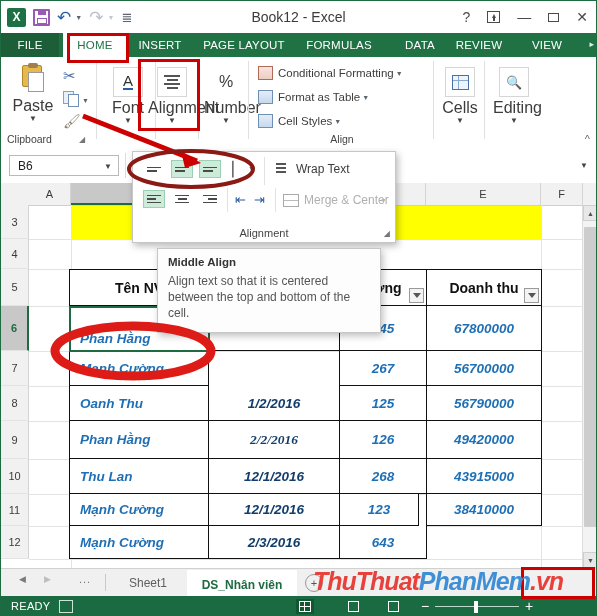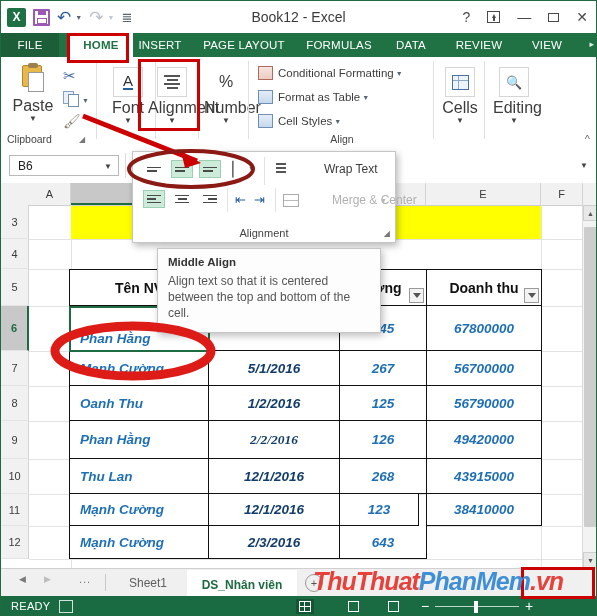--- a/index.html
+++ b/index.html
@@ -125,21 +125,21 @@
   .vsb-thumb{position:absolute;left:1px;top:22px;width:13px;height:300px;background:#cdcdcd;border-radius:1px;}
 
   
   .flyout{position:absolute;left:131px;top:150px;width:262px;height:90px;background:#ffffff;
           border:1px solid #c6c6c6;box-shadow:2px 3px 7px rgba(0,0,0,.28);z-index:40;}
   .al-btn{position:absolute;width:22px;height:18px;display:flex;align-items:center;justify-content:center;}
   .al-btn.on{background:#cdebd9;border:1px solid #9ccfb4;box-sizing:border-box;}
   .alstk{width:14px;}
   .alstk i{display:block;height:1.5px;background:#4a4a4a;margin:2px 0;}
   .fly-sep{position:absolute;width:1px;background:#e2e2e2;}
-  .fly-txt{position:absolute;font-size:12px;color:#3c3c3c;white-space:nowrap;margin-left:28px;}
+  .fly-txt{position:absolute;font-size:12px;color:#3c3c3c;white-space:nowrap;}
   .fly-txt.dis{color:#b0b0b0;}
   .fly-label{position:absolute;left:0;bottom:3px;width:100%;text-align:center;font-size:11px;color:#444;}
   .fly-launch{position:absolute;right:5px;bottom:4px;font-size:8px;color:#777;}
   .wrap-ico{width:16px;height:14px;position:relative;display:inline-block;}
   .wrap-ico:before{content:"";position:absolute;left:0;top:1px;width:10px;height:1.5px;background:#555;box-shadow:0 4px 0 #555,0 8px 0 #555;}
   .merge-ico{width:16px;height:13px;border:1px solid #aaa;box-sizing:border-box;display:inline-block;position:relative;}
   .merge-ico:after{content:"";position:absolute;left:0;top:5px;width:14px;height:1px;background:#bbb;}
   .ind-ico{font-size:13px;color:#2a5d9e;}
 
   
@@ -205,25 +205,25 @@
       <span>?</span>
       <span class="ribbon-up-ico"></span>
       <span>—</span>
       <span class="restore-box"></span>
       <span>✕</span>
     </div>
   </div>
 
   <div class="tabstrip">
     <div class="tab file" style="left:0;width:58px;">FILE</div>
-    <div class="tab active" style="left:68px;width:64px;font-weight:bold;">HOME</div>
+    <div class="tab active" style="left:62px;width:64px;">HOME</div>
     <div class="tab" style="left:128px;width:62px;">INSERT</div>
     <div class="tab" style="left:194px;width:98px;">PAGE LAYOUT</div>
     <div class="tab" style="left:298px;width:80px;">FORMULAS</div>
-    <div class="tab" style="left:385px;width:50px;">DATA</div>
+    <div class="tab" style="left:394px;width:50px;">DATA</div>
     <div class="tab" style="left:444px;width:68px;">REVIEW</div>
     <div class="tab" style="left:520px;width:52px;">VIEW</div>
     <div class="tab-overflow">▸</div>
   </div>
 
   <div class="ribbon">
 
     <div class="grp" style="left:0;width:96px;">
       <div class="bigbtn" style="left:6px;top:6px;width:52px;">
         <div class="glyph">
@@ -399,21 +399,20 @@
       <span>Doanh thu</span>
       <span class="filter-btn"></span>
     </div>
 
     <div class="cell datacell name" style="left:68px;top:123px;width:140px;height:45px;align-items:flex-end;padding-bottom:4px;">Phan Hằng</div>
     <div class="cell datacell date" style="left:207px;top:123px;width:132px;height:45px;">12/1/2016</div>
     <div class="cell datacell num" style="left:338px;top:123px;width:88px;height:45px;">245</div>
     <div class="cell datacell num" style="left:425px;top:123px;width:116px;height:45px;">67800000</div>
 
     <div class="cell datacell name" style="left:68px;top:168px;width:140px;height:35px;">Mạnh Cường</div>
-    <div class="cell datacell date" style="left:207px;top:168px;width:132px;height:35px;">5/1/2016</div>
     <div class="cell datacell num" style="left:338px;top:168px;width:88px;height:35px;">267</div>
     <div class="cell datacell num" style="left:425px;top:168px;width:116px;height:35px;">56700000</div>
 
     <div class="cell datacell name" style="left:68px;top:203px;width:140px;height:35px;">Oanh Thu</div>
     <div class="cell datacell date" style="left:207px;top:203px;width:132px;height:35px;">1/2/2016</div>
     <div class="cell datacell num" style="left:338px;top:203px;width:88px;height:35px;">125</div>
     <div class="cell datacell num" style="left:425px;top:203px;width:116px;height:35px;">56790000</div>
 
     <div class="cell datacell name" style="left:68px;top:238px;width:140px;height:38px;">Phan Hằng</div>
     <div class="cell datacell date" style="left:207px;top:238px;width:132px;height:38px;font-family:Liberation Serif, serif;">2/2/2016</div>

